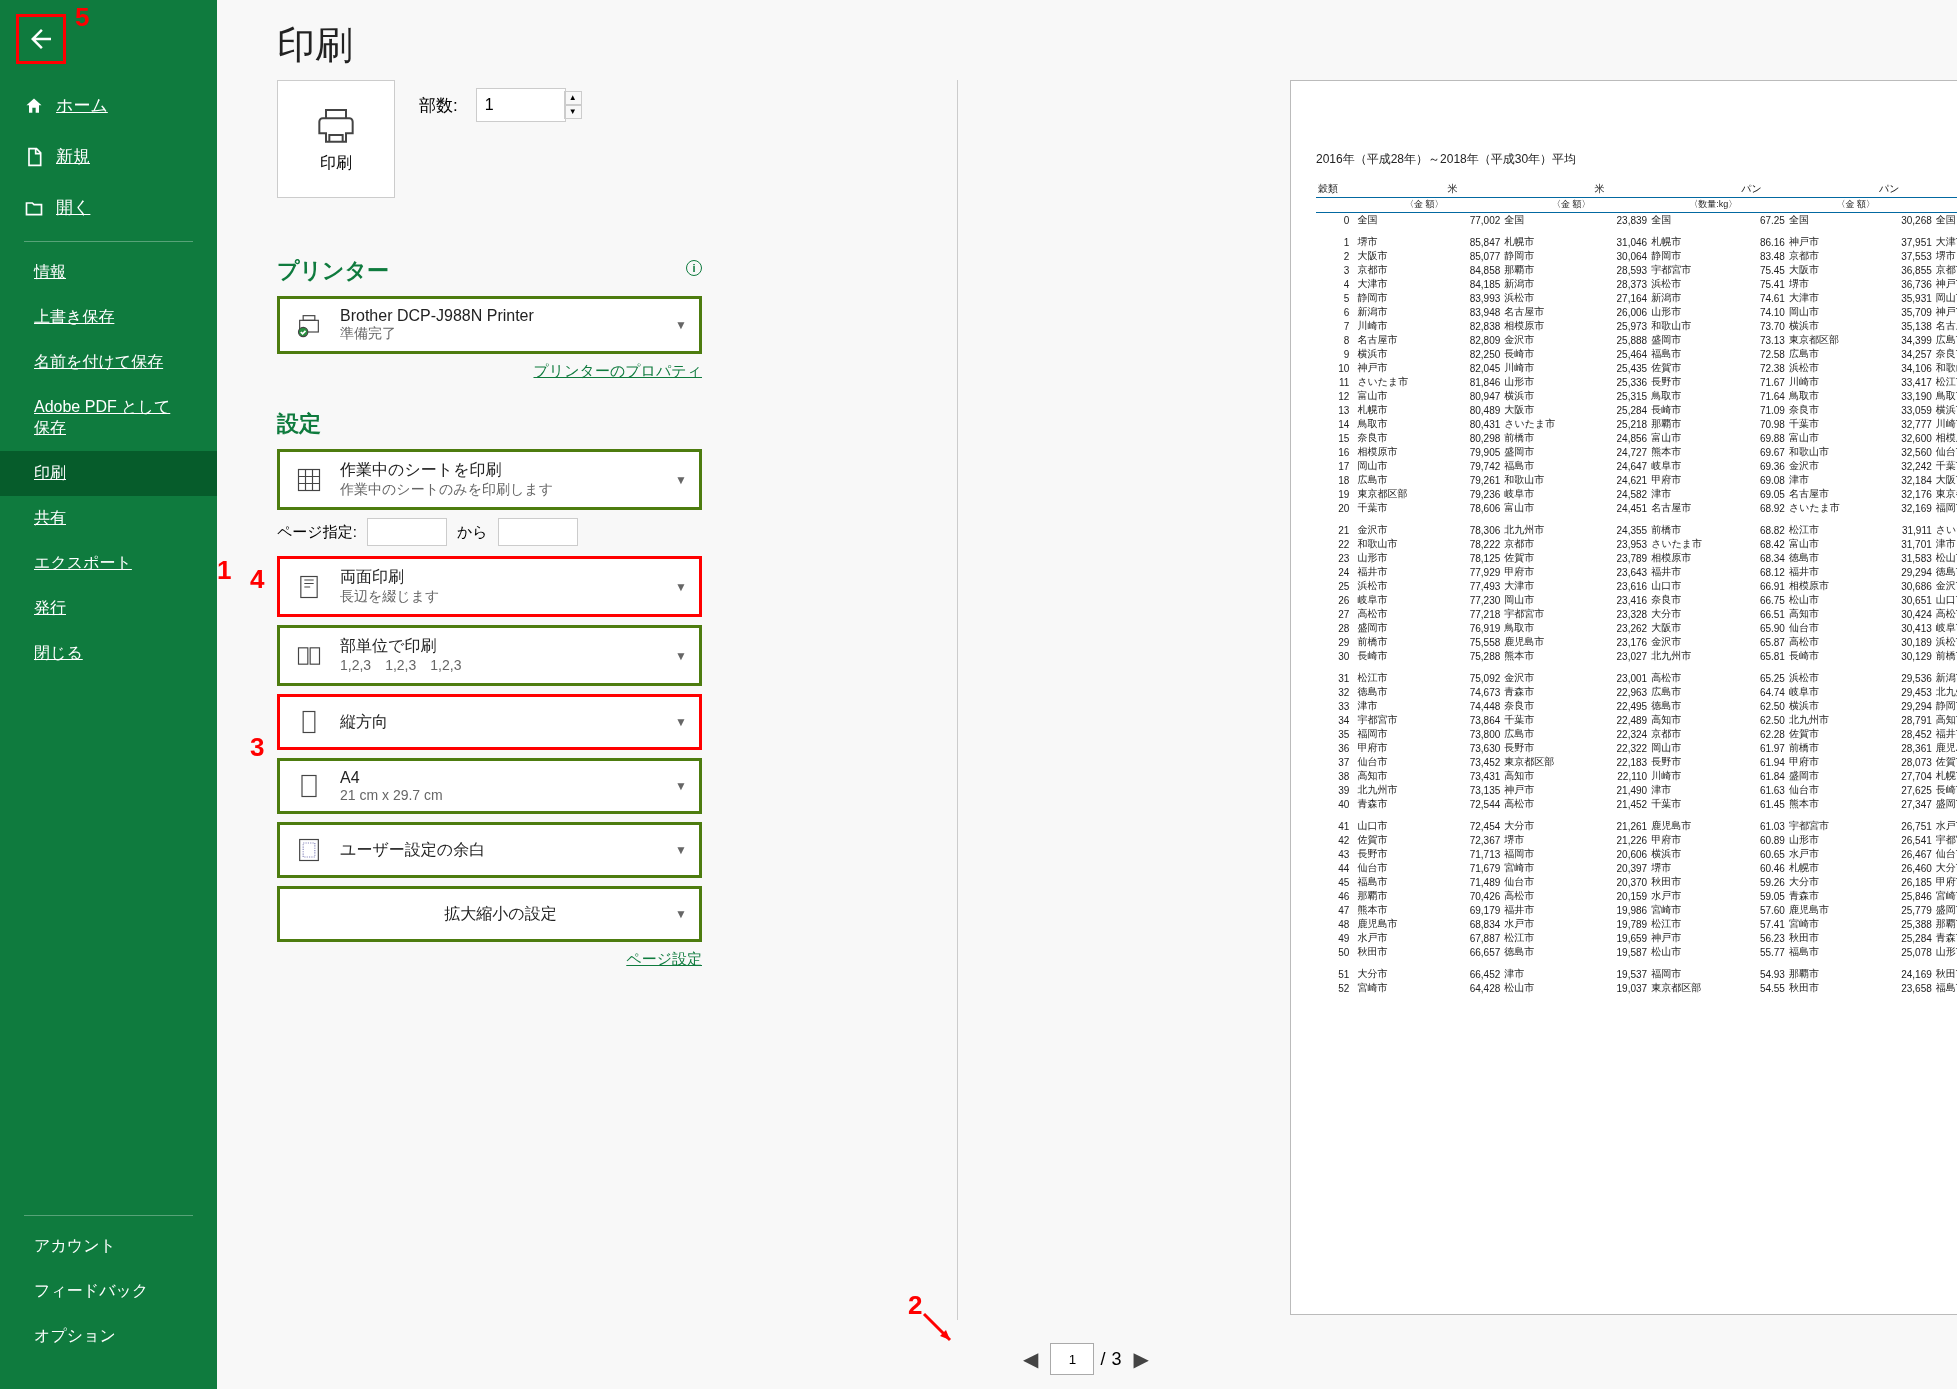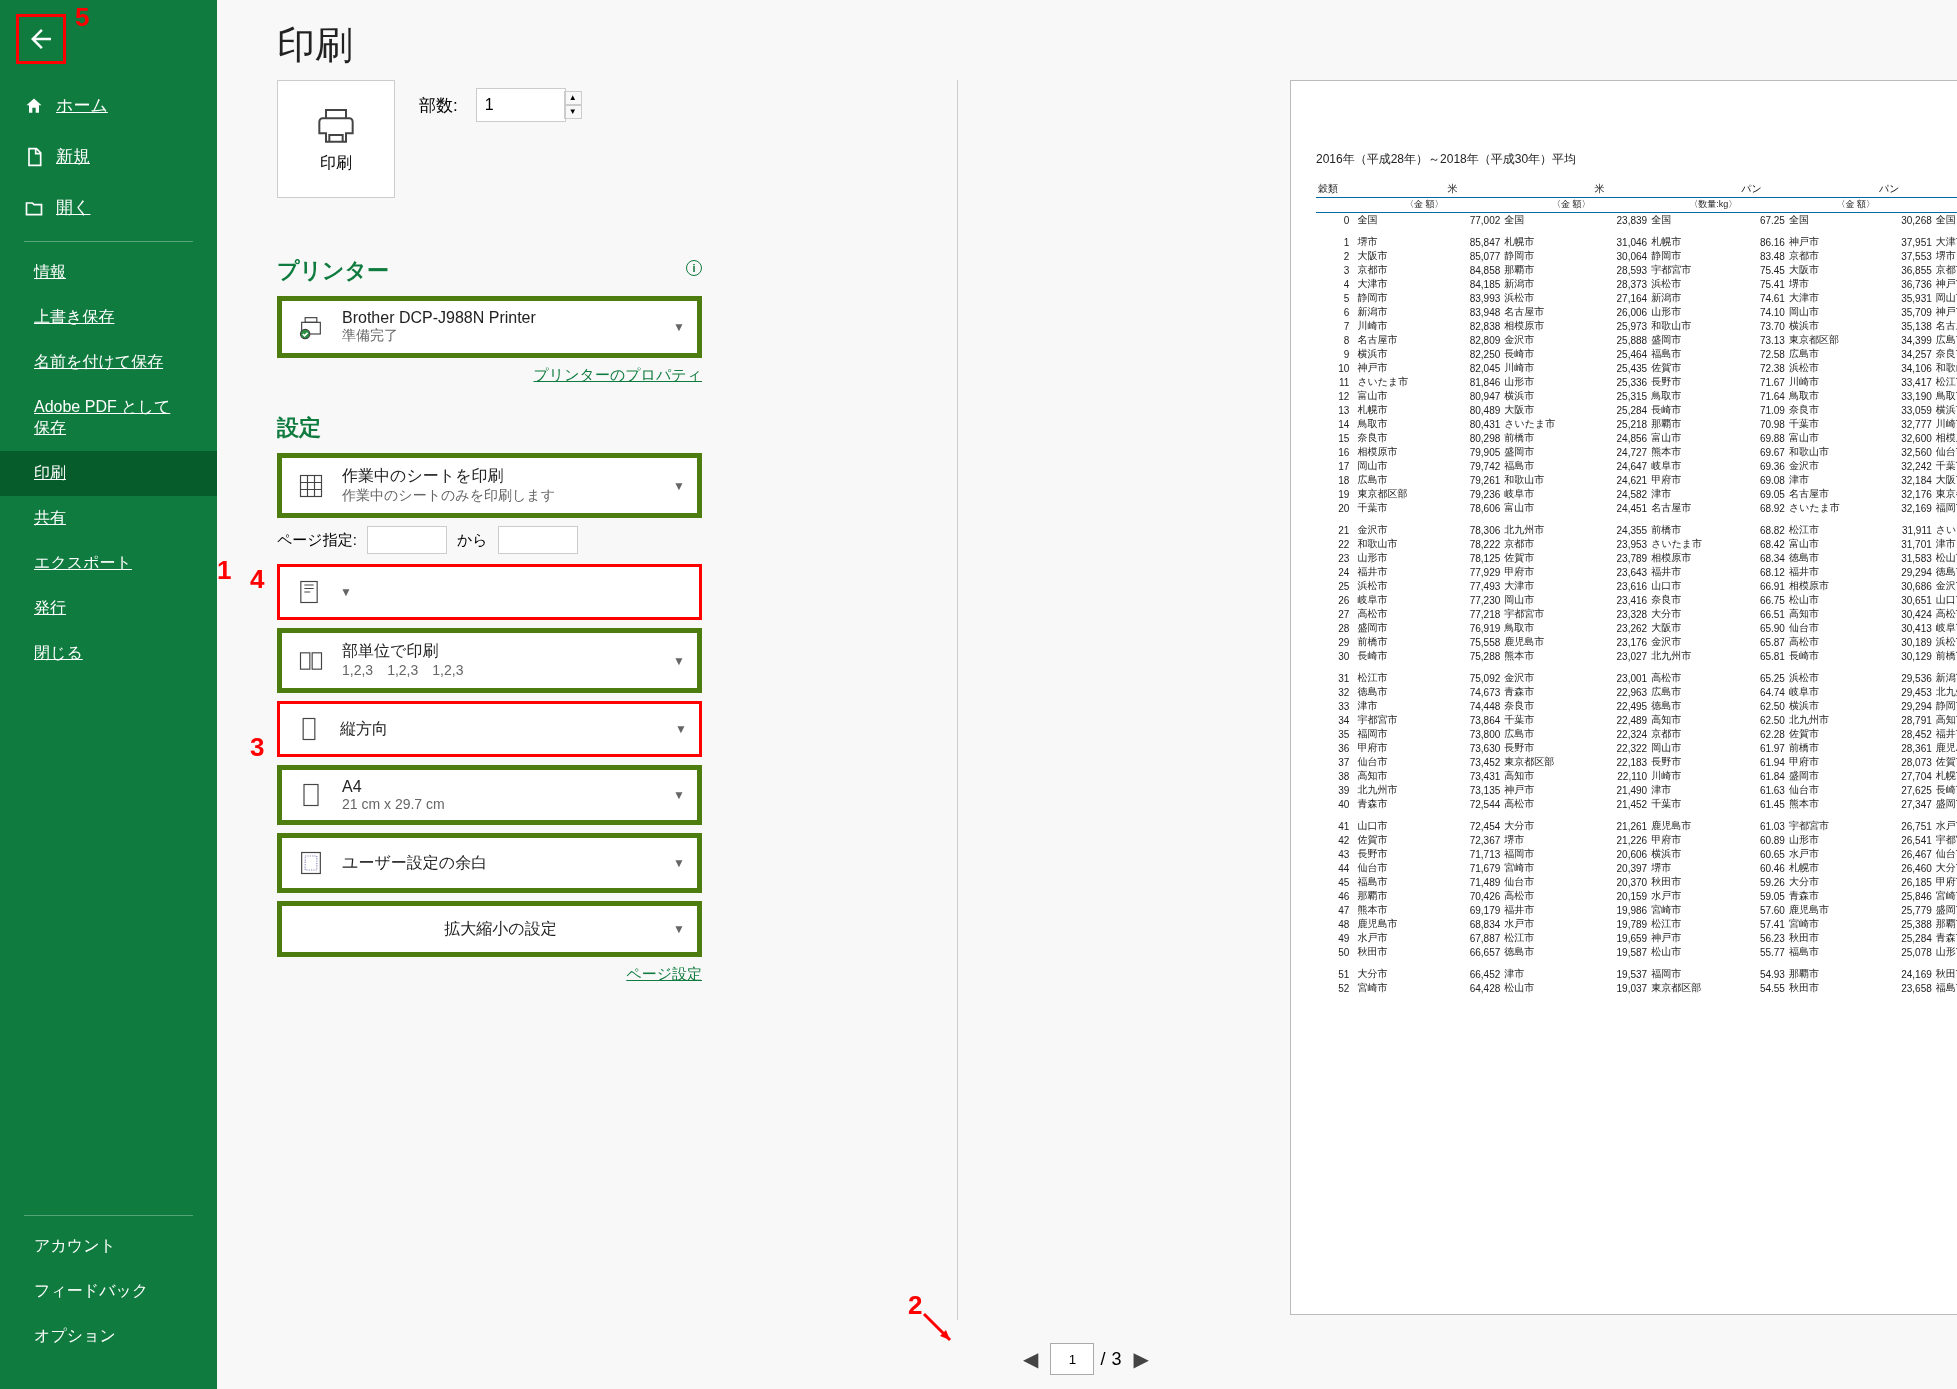--- a/index.html
+++ b/index.html
@@ -18,21 +18,21 @@
 .title { position: absolute; top: 20px; left: 60px; font-size: 38px; color: #222; }
 .print-section { position: absolute; top: 80px; left: 60px; width: 425px; }
 .print-btn { width: 118px; height: 118px; border: 1px solid #ccc; display: flex; flex-direction: column; align-items: center; justify-content: center; gap: 8px; cursor: pointer; background: #fff; }
 .print-btn svg { width: 50px; height: 40px; fill: #444; }
 .copies { position: absolute; top: 88px; left: 202px; display: flex; align-items: center; gap: 18px; font-size: 17px; }
 .copies input { width: 90px; height: 34px; border: 1px solid #ccc; padding: 0 8px; font-size: 16px; }
 .spin { display: flex; flex-direction: column; margin-left: -20px; }
 .spin span { font-size: 8px; line-height: 8px; cursor: pointer; border: 1px solid #ccc; padding: 2px 4px; }
 .section-header { font-size: 22px; color: #0f7b3e; margin-top: 28px; margin-bottom: 10px; position: relative; font-weight: bold; }
 .section-header .info { position: absolute; right: 0; top: 4px; width: 16px; height: 16px; border: 1px solid #0f7b3e; border-radius: 50%; color: #0f7b3e; font-size: 11px; text-align: center; line-height: 14px; }
-.dropdown { border: 5px solid #4d7c0f; background: #fff; padding: 8px 12px; display: flex; align-items: center; gap: 14px; cursor: pointer; margin-bottom: 8px; min-height: 56px; }
+.dropdown { border: 3px solid #4d7c0f; background: #fff; padding: 8px 12px; display: flex; align-items: center; gap: 14px; cursor: pointer; margin-bottom: 8px; min-height: 56px; }
 .dropdown.highlighted { border: 3px solid #ff0000; }
 .dropdown .dd-icon { width: 34px; display: flex; justify-content: center; }
 .dropdown .dd-icon svg { width: 28px; height: 34px; fill: #444; stroke: #444; }
 .dropdown .dd-body { flex: 1; }
 .dropdown .dd-title { font-size: 16px; color: #222; }
 .dropdown .dd-sub { font-size: 14px; color: #666; margin-top: 0; }
 .dropdown .dd-arrow { font-size: 12px; color: #666; }
 .link { text-align: right; font-size: 15px; color: #0f7b3e; text-decoration: underline; cursor: pointer; margin-top: 4px; margin-bottom: 8px; }
 .pagerange { display: flex; align-items: center; gap: 10px; font-size: 15px; margin-bottom: 10px; }
 .pagerange input { width: 80px; height: 28px; border: 1px solid #ccc; }
@@ -181,20 +181,24 @@
       <span>から</span>
       <input style="">
     </div>
     <div class="dropdown highlighted">
       <div class="dd-icon">
           <svg viewBox="0 0 24 24">
             <rect x="5" y="3" width="14" height="18" fill="none" stroke="#444"></rect>
             <path d="M8 6h8M8 9h8M8 12h5" stroke="#444"></path>
           </svg>
         </div>
+      <div class="dd-body">
+          <div class="dd-title">両面印刷</div>
+          <div class="dd-sub">長辺を綴じます</div>
+        </div>
       <div class="dd-arrow">▼</div>
     </div>
     <div class="dropdown">
       <div class="dd-icon">
           <svg viewBox="0 0 24 24">
             <rect x="3" y="5" width="8" height="14" fill="none" stroke="#444"></rect>
             <rect x="13" y="5" width="8" height="14" fill="none" stroke="#444"></rect>
           </svg>
         </div>
       <div class="dd-body">

